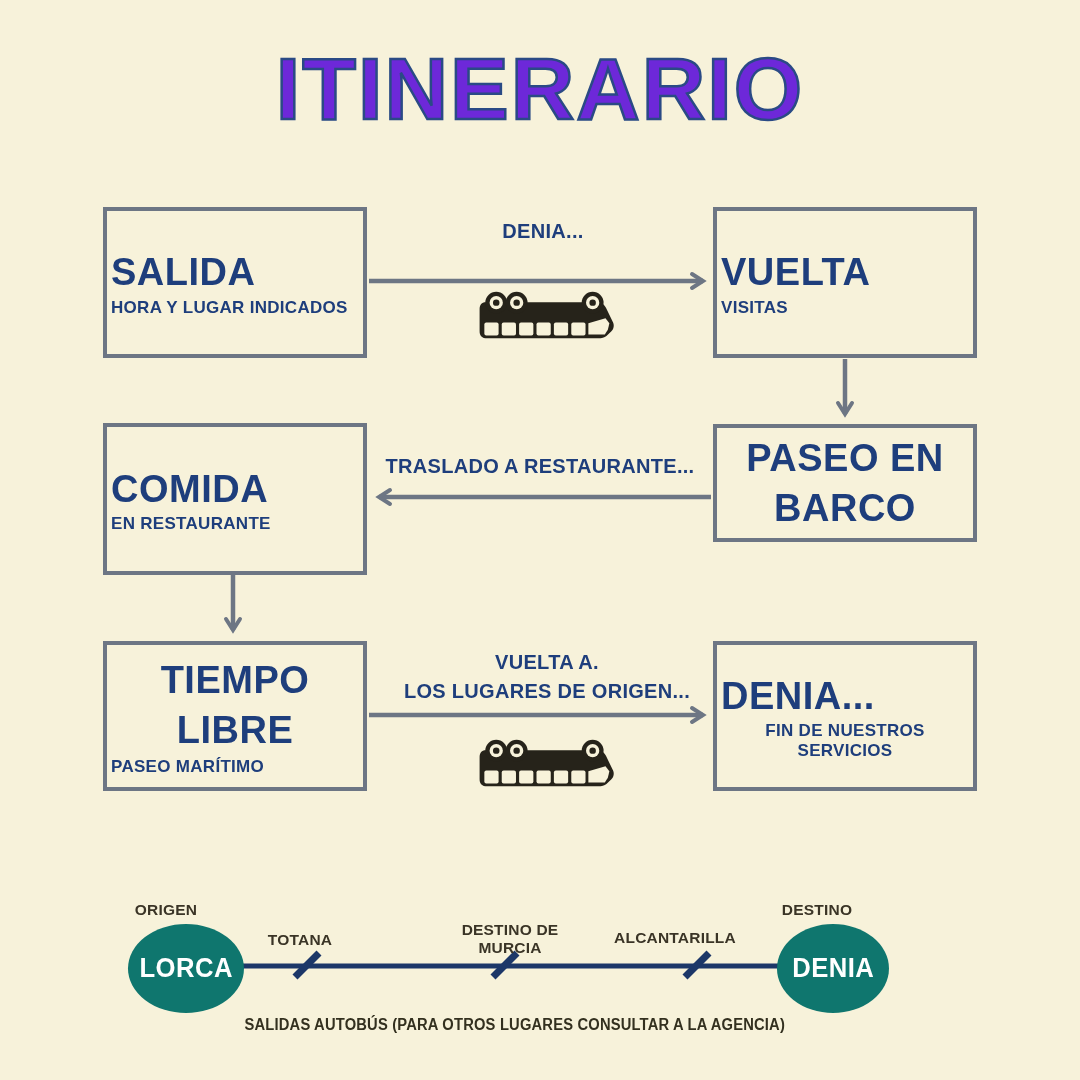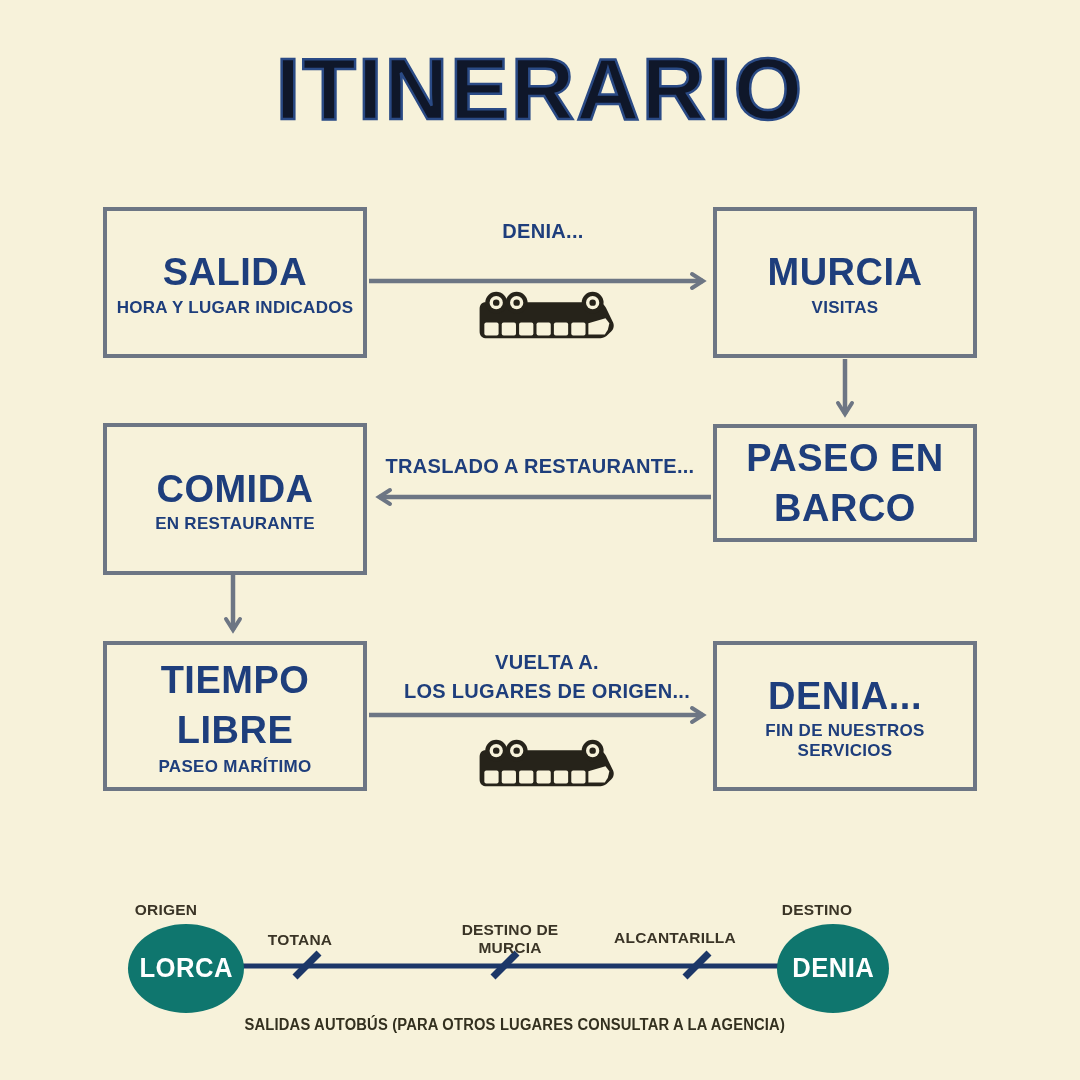--- a/index.html
+++ b/index.html
@@ -4,27 +4,27 @@
 <style>
   html,body { margin:0; padding:0; }
   .canvas {
     position:relative; width:1080px; height:1080px;
     background:#f7f2da; overflow:hidden;
     font-family:"Liberation Sans", sans-serif;
   }
   .main-title {
     position:absolute; top:38px; left:0; width:1080px;
     text-align:center; font-size:88px; font-weight:bold;
-    color:#0f172a; letter-spacing:2px;
+    color:#6d28d9; letter-spacing:2px;
     -webkit-text-stroke:2.5px #2a4a85;
   }
   .box {
     position:absolute; box-sizing:border-box;
     border:4px solid #6d7684; background:#f7f2da;
-    display:flex; flex-direction:column; align-items:center; justify-content:center;
+    display:flex; flex-direction:column; align-items:flex-start; justify-content:center;
     text-align:center; padding:4px;
   }
   .box-title {
     font-size:38px; font-weight:bold; color:#1e3e7c;
     line-height:1.32; letter-spacing:.5px;
   }
   .box-sub {
     font-size:17px; font-weight:bold; color:#1e3e7c;
     letter-spacing:.3px;
   }
@@ -73,21 +73,21 @@
       <path d="M369 715 H703" marker-end="url(#ah)"></path>
     </g>
   </svg>
 
   <div class="box" style="left:103px; top:207px; width:264px; height:151px;">
     <div class="box-title">SALIDA</div>
     <div class="box-sub">HORA Y LUGAR INDICADOS</div>
   </div>
 
   <div class="box" style="left:713px; top:207px; width:264px; height:151px;">
-    <div class="box-title">MURCIA</div>
+    <div class="box-title">VUELTA</div>
     <div class="box-sub">VISITAS</div>
   </div>
 
   <div class="box" style="left:103px; top:423px; width:264px; height:152px;">
     <div class="box-title">COMIDA</div>
     <div class="box-sub">EN RESTAURANTE</div>
   </div>
 
   <div class="box" style="left:713px; top:424px; width:264px; height:118px;">
     <div class="box-title">PASEO EN BARCO</div>

